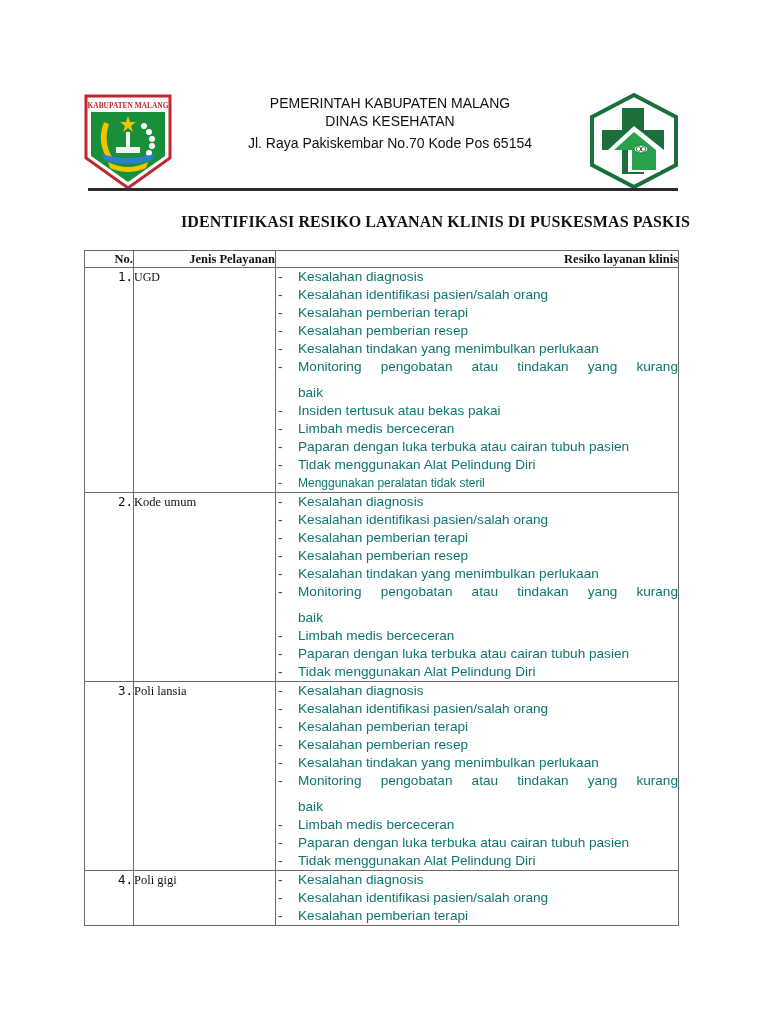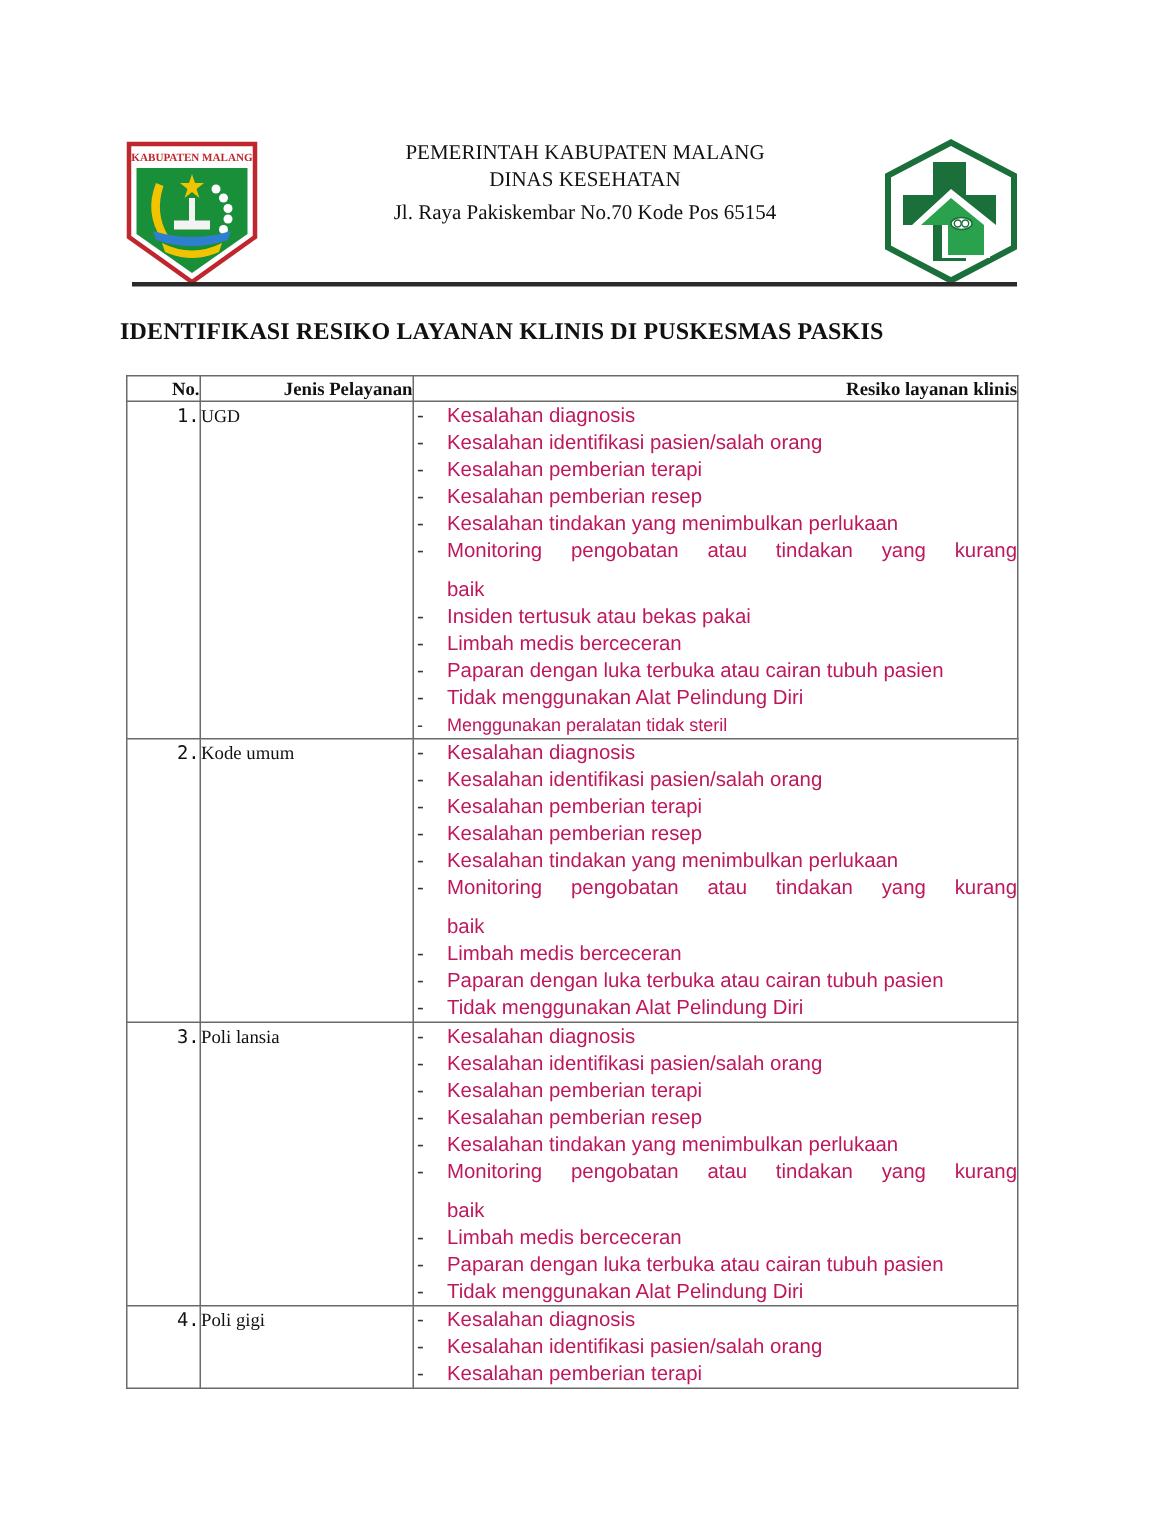--- a/index.html
+++ b/index.html
@@ -1,39 +1,39 @@
 <!DOCTYPE html>
 <html><head>
 <meta charset="utf-8">
 <style>
   html, body { margin: 0; padding: 0; background: #ffffff; }
   body { width: 768px; height: 1024px; position: relative; overflow: hidden; color: #111; }
   .logo-left { position: absolute; left: 82px; top: 92px; width: 92px; height: 98px; }
   .logo-right { position: absolute; left: 586px; top: 92px; width: 96px; height: 98px; }
   .header-text { position: absolute; left: 200px; top: 94px; width: 380px; text-align: center;
-    font-family: Liberation Serif, serif; font-size: 14px; line-height: 18px; }
+    font-family: Liberation Sans, sans-serif; font-size: 14px; line-height: 18px; }
   .header-text div { white-space: nowrap; }
   .header-text .addr { margin-top: 4px; font-size: 14px; }
   .rule { position: absolute; left: 88px; top: 188px; width: 590px; height: 3px; background: #2b2b2b; }
-  .doc-title { position: absolute; left: 80px; top: 213px; width: 610px; text-align: left;
+  .doc-title { position: absolute; left: 80px; top: 213px; width: 610px; text-align: right;
     font-family: "Liberation Serif", "DejaVu Serif", serif; font-weight: bold; font-size: 16px; letter-spacing: 0.1px; }
   table.risk { position: absolute; left: 84px; top: 250px; width: 595px; border-collapse: collapse;
     font-family: "Liberation Sans", "DejaVu Sans", sans-serif; }
   table.risk th, table.risk td { border: 1.3px solid #6a6a6a; vertical-align: top; padding: 0; }
   table.risk th { font-family: "Liberation Serif", "DejaVu Serif", serif; font-weight: bold; font-size: 12.5px;
     height: 16px; line-height: 16px; text-align: right; }
   th.c-no, td.c-no { width: 48px; }
   th.c-svc, td.c-svc { width: 141px; }
   td.c-no { text-align: right; padding-right: 6px; font-family: "DejaVu Sans Mono", "Liberation Mono", monospace;
     font-size: 12.5px; line-height: 18px; }
   td.c-svc { padding-left: 5px; font-family: "Liberation Serif", "DejaVu Serif", serif; font-size: 12.5px; line-height: 18px; }
   td.c-svc.ugd { font-family: Liberation Serif, serif; font-size: 12px; }
   td.c-risk { padding: 0 6px 0 4px; }
   ul.risks { list-style: none; margin: 0; padding: 0; }
-  ul.risks li { position: relative; padding-left: 22px; font-size: 13.6px; line-height: 18px; color: #be185d; }
+  ul.risks li { position: relative; padding-left: 22px; font-size: 13.6px; line-height: 18px; color: #0f766e; }
   ul.risks li::before { content: "-"; position: absolute; left: 2px; top: 0; color: #333; }
   ul.risks li.just { text-align: justify; text-align-last: justify; }
   ul.risks li.cont { padding-left: 22px; margin-top: 8px; }
   ul.risks li.cont::before { content: ""; }
   ul.risks li.small { font-size: 12px; }
 </style>
 </head>
 <body>
 
 <svg class="logo-left" viewBox="0 0 92 98">

